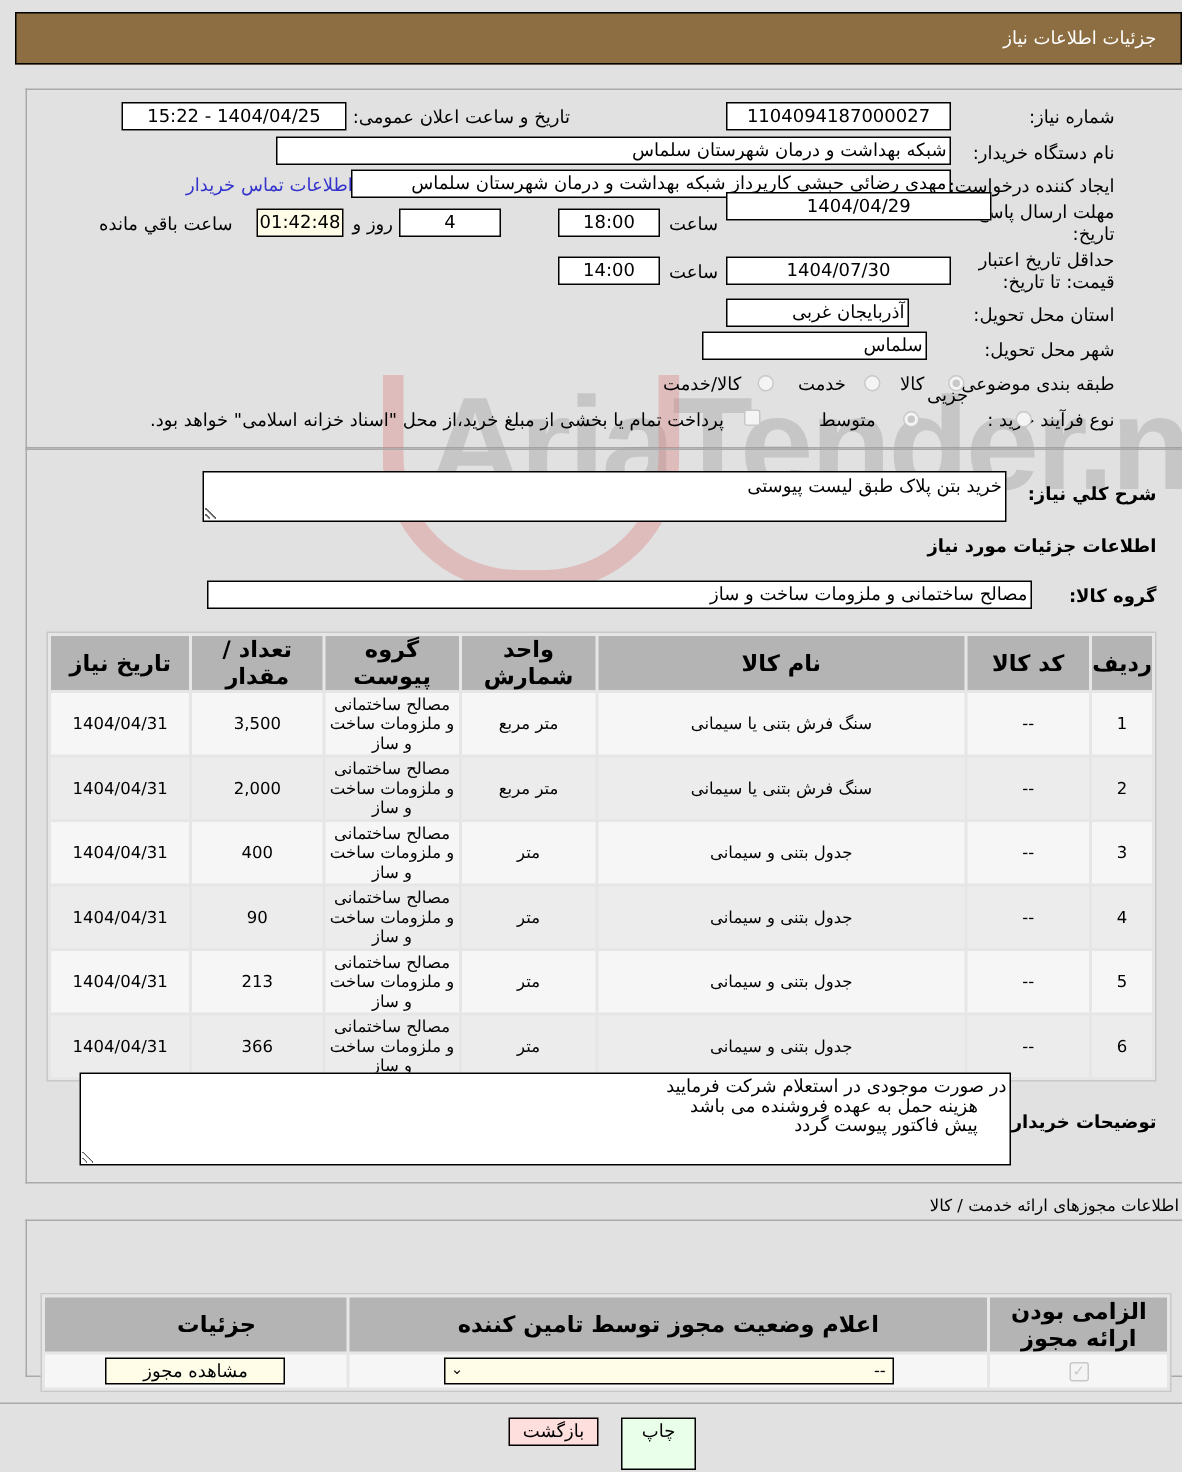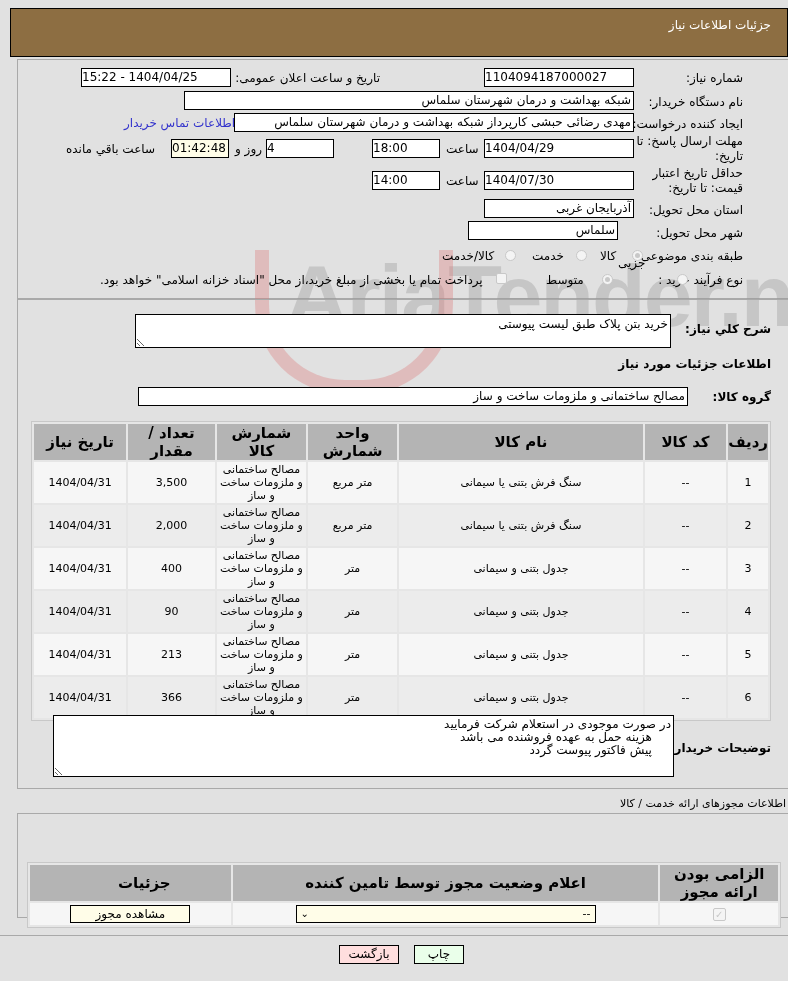--- a/index.html
+++ b/index.html
@@ -2,29 +2,29 @@
 <html><head>
 <meta charset="utf-8">
 <style>
   html, body { margin:0; padding:0; }
   body {
     width:788px; height:981px; background:#e1e1e1; position:relative; overflow:hidden;
     font-family:"DejaVu Sans", sans-serif; font-size:12px; color:#000; direction:rtl;
   }
   .abs { position:absolute; }
   .header-bar {
-    left:10px; top:8px; width:778px; height:49px; background:#8d6e42;
+    left:10px; top:8px; width:778px; height:35px; background:#8d6e42;
     border:1px solid #000; box-sizing:border-box;
   }
   .header-bar span { position:absolute; right:16px; top:9px; color:#fff; font-size:12px; }
   .panel { border:1px solid #a9a9a9; box-sizing:border-box; }
   .lbl { font-size:12px; white-space:nowrap; }
   .box {
     background:#fff; border:1px solid #000; box-sizing:border-box; font-size:12px;
-    text-align:left; line-height:17px; height:19px; white-space:nowrap; overflow:hidden;
+    text-align:center; line-height:17px; height:19px; white-space:nowrap; overflow:hidden;
   }
   .box.r { text-align:right; padding-right:2px; }
   .box.yellow { background:#fffde8; }
   .link { color:#3333cc; cursor:pointer; }
   .radio {
     width:11px; height:11px; border-radius:50%; border:1px solid #c8c8c8; background:#f4f4f4;
     box-sizing:border-box;
   }
   .radio.on::after { content:""; position:absolute; left:2px; top:2px; width:5px; height:5px; border-radius:50%; background:#c8c8c8; }
   .check { width:11px; height:11px; border:1px solid #c8c8c8; background:#f4f4f4; border-radius:2px; box-sizing:border-box; }
@@ -59,35 +59,35 @@
 <div class="abs box" style="left:81px; top:68px; width:150px;">1404/04/25 - 15:22</div>
 
 <div class="abs lbl" style="right:45px; top:95px;">نام دستگاه خریدار:</div>
 <div class="abs box r" style="left:184px; top:91px; width:450px;">شبکه بهداشت و درمان  شهرستان سلماس</div>
 
 <div class="abs lbl" style="right:45px; top:117px;">ایجاد کننده درخواست:</div>
 <div class="abs box r" style="left:234px; top:113px; width:400px;padding-left:40px;">مهدی رضائی حبشی کارپرداز شبکه بهداشت و درمان  شهرستان سلماس</div>
 <div class="abs lbl link" style="left:124px; top:116px;">اطلاعات تماس خریدار</div>
 
 <div class="abs lbl" style="right:45px; top:134px; width:110px; white-space:normal; line-height:15px; ">مهلت ارسال پاسخ: تا تاریخ:</div>
-<div class="abs box" style="left:484px; top:139px; width:150px;">1404/04/29</div>
+<div class="abs box" style="left:484px; top:128px; width:177px;">1404/04/29</div>
 <div class="abs lbl" style="left:446px; top:142px;">ساعت</div>
 <div class="abs box" style="left:372px; top:139px; width:68px;">18:00</div>
 <div class="abs box" style="left:266px; top:139px; width:68px;">4</div>
 <div class="abs lbl" style="left:235px; top:142px;">روز و</div>
 <div class="abs box yellow" style="left:171px; top:139px; width:58px;">01:42:48</div>
 <div class="abs lbl" style="left:66px; top:142px;">ساعت باقي مانده</div>
 
 <div class="abs lbl" style="right:45px; top:166px; width:115px; white-space:normal; line-height:15px; text-align:right;">حداقل تاریخ اعتبار قیمت: تا تاریخ:</div>
 <div class="abs box" style="left:484px; top:171px; width:150px;">1404/07/30</div>
 <div class="abs lbl" style="left:446px; top:174px;">ساعت</div>
 <div class="abs box" style="left:372px; top:171px; width:68px;">14:00</div>
 
 <div class="abs lbl" style="right:45px; top:203px;">استان محل تحویل:</div>
-<div class="abs box r" style="left:484px; top:199px; width:150px;">آذربایجان غربی</div>
+<div class="abs box r" style="left:484px; top:199px; width:122px;">آذربایجان غربی</div>
 <div class="abs lbl" style="right:45px; top:226px;">شهر محل تحویل:</div>
 <div class="abs box r" style="left:468px; top:221px; width:150px;">سلماس</div>
 
 <div class="abs lbl" style="right:45px; top:249px;">طبقه بندی موضوعی:</div>
 <div class="abs radio on" style="left:632px; top:250px;"></div>
 <div class="abs lbl" style="left:600px; top:249px;">کالا</div>
 <div class="abs radio" style="left:576px; top:250px;"></div>
 <div class="abs lbl" style="left:532px; top:249px;">خدمت</div>
 <div class="abs radio" style="left:505px; top:250px;"></div>
 <div class="abs lbl" style="left:442px; top:249px;">کالا/خدمت</div>
@@ -111,21 +111,21 @@
 <div class="abs box r" style="left:138px; top:387px; width:550px;">مصالح ساختمانی و ملزومات ساخت و ساز</div>
 
 <div class="abs" style="left:31px; top:421px; width:738px; border:1px solid #c8c8c8; background:#e6e6e6;">
   <table class="tbl" style="width:738px;">
     <thead>
       <tr>
         <th style="width:26px;">ردیف</th>
         <th style="width:83px;">کد کالا</th>
         <th style="width:250px;">نام کالا</th>
         <th style="width:90px;">واحد شمارش</th>
-        <th style="width:90px;">شمارش کالا</th>
+        <th style="width:90px;">گروه پیوست</th>
         <th style="width:88px;">تعداد / مقدار</th>
         <th style="width:93px;">تاریخ نیاز</th>
       </tr>
     </thead>
     <tbody id="goods-body">
         <tr class="odd">
           <td style="height: 41px;">1</td>
           <td style="height: 41px;">--</td>
           <td style="height: 41px;">سنگ فرش بتنی یا سیمانی</td>
           <td style="height: 41px;">متر مربع</td>
@@ -211,14 +211,14 @@
         </td>
         <td>
           <div class="btn" style="margin:0 auto; width:120px; height:18px; background:#fffde8;">مشاهده مجوز</div>
         </td>
       </tr>
     </tbody>
   </table>
 </div>
 
 <div class="abs" style="left:0; top:935px; width:788px; height:1px; background:#a9a9a9;"></div>
-<div class="abs btn" style="left:414px; top:945px; width:50px; height:19px; background:#eaffea;">چاپ</div>
+<div class="abs btn" style="left:414px; top:945px; width:50px; height:35px; background:#eaffea;">چاپ</div>
 <div class="abs btn" style="left:339px; top:945px; width:60px; height:19px; background:#ffdede;">بازگشت</div>
 
 </body></html>

